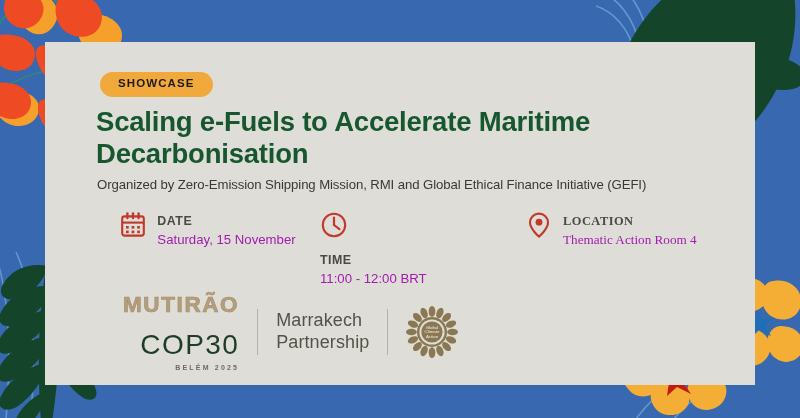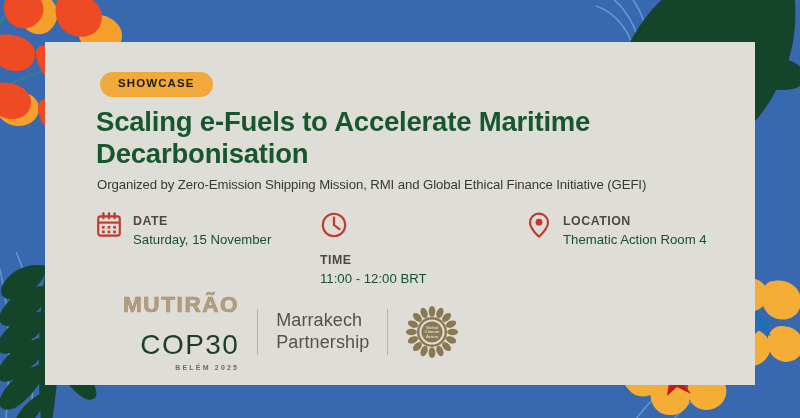--- a/index.html
+++ b/index.html
@@ -57,35 +57,35 @@
   }
 
   
   .details {
     position:absolute;
     left:50px; top:168px;
     width:640px;
     display:flex;
     align-items:flex-start;
   }
-  .detail { display:flex; align-items:flex-start; gap:10px; }
+  .detail { display:flex; align-items:flex-start; gap:10px;justify-content:center; }
   .detail.date     { width:225px; }
   .detail.time     { width:205px;flex-direction:column; }
-  .detail.location { width:auto; }
+  .detail.location { width:auto;font-family:Liberation Serif, serif; }
   .detail .ico { flex:0 0 auto; width:28px; height:28px; margin-top:1px; }
   .detail .txt { padding-top:1px; }
   .detail .lbl {
     color:#4A4A42;
     font-size:12.4px;
     font-weight:bold;
     letter-spacing:0.5px;
     line-height:1.25;
   }
   .detail .val {
-    color:#14532d;
+    color:#a21caf;
     font-size:13.2px;
     line-height:1.45;
     white-space:nowrap;
   }
 
   
   .logos {
     position:absolute;
     left:78px; top:252px;
     display:flex;

